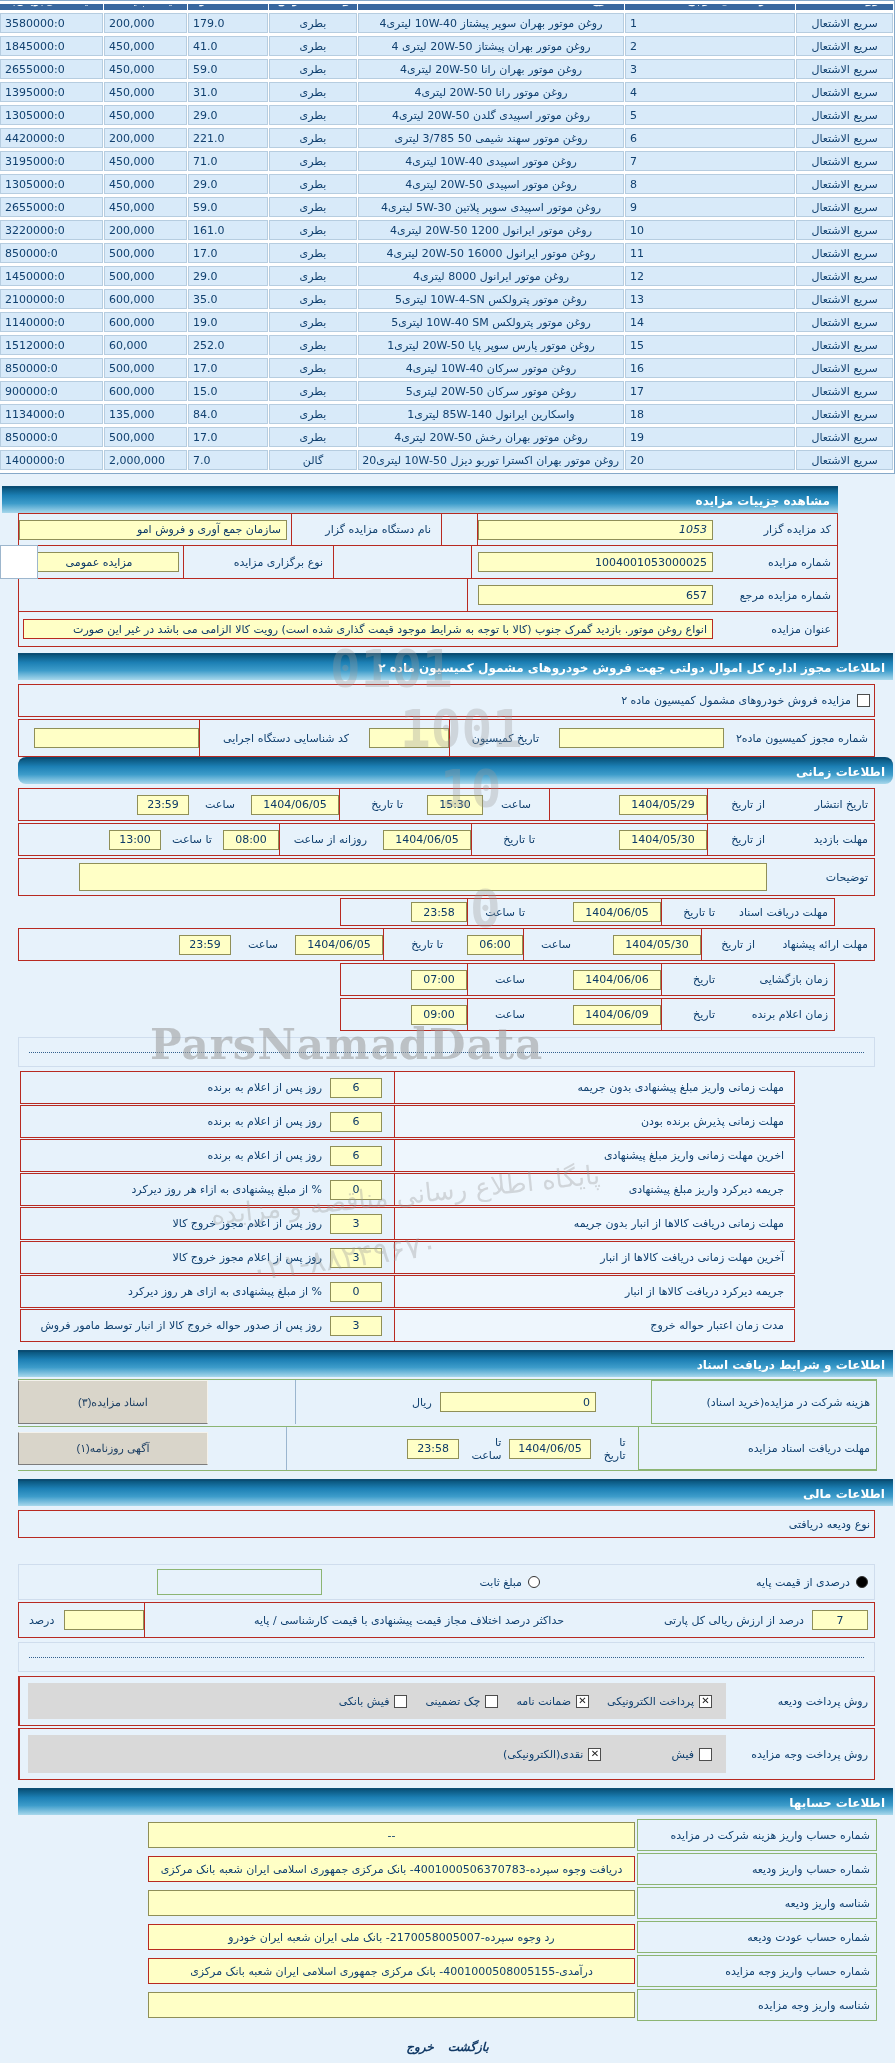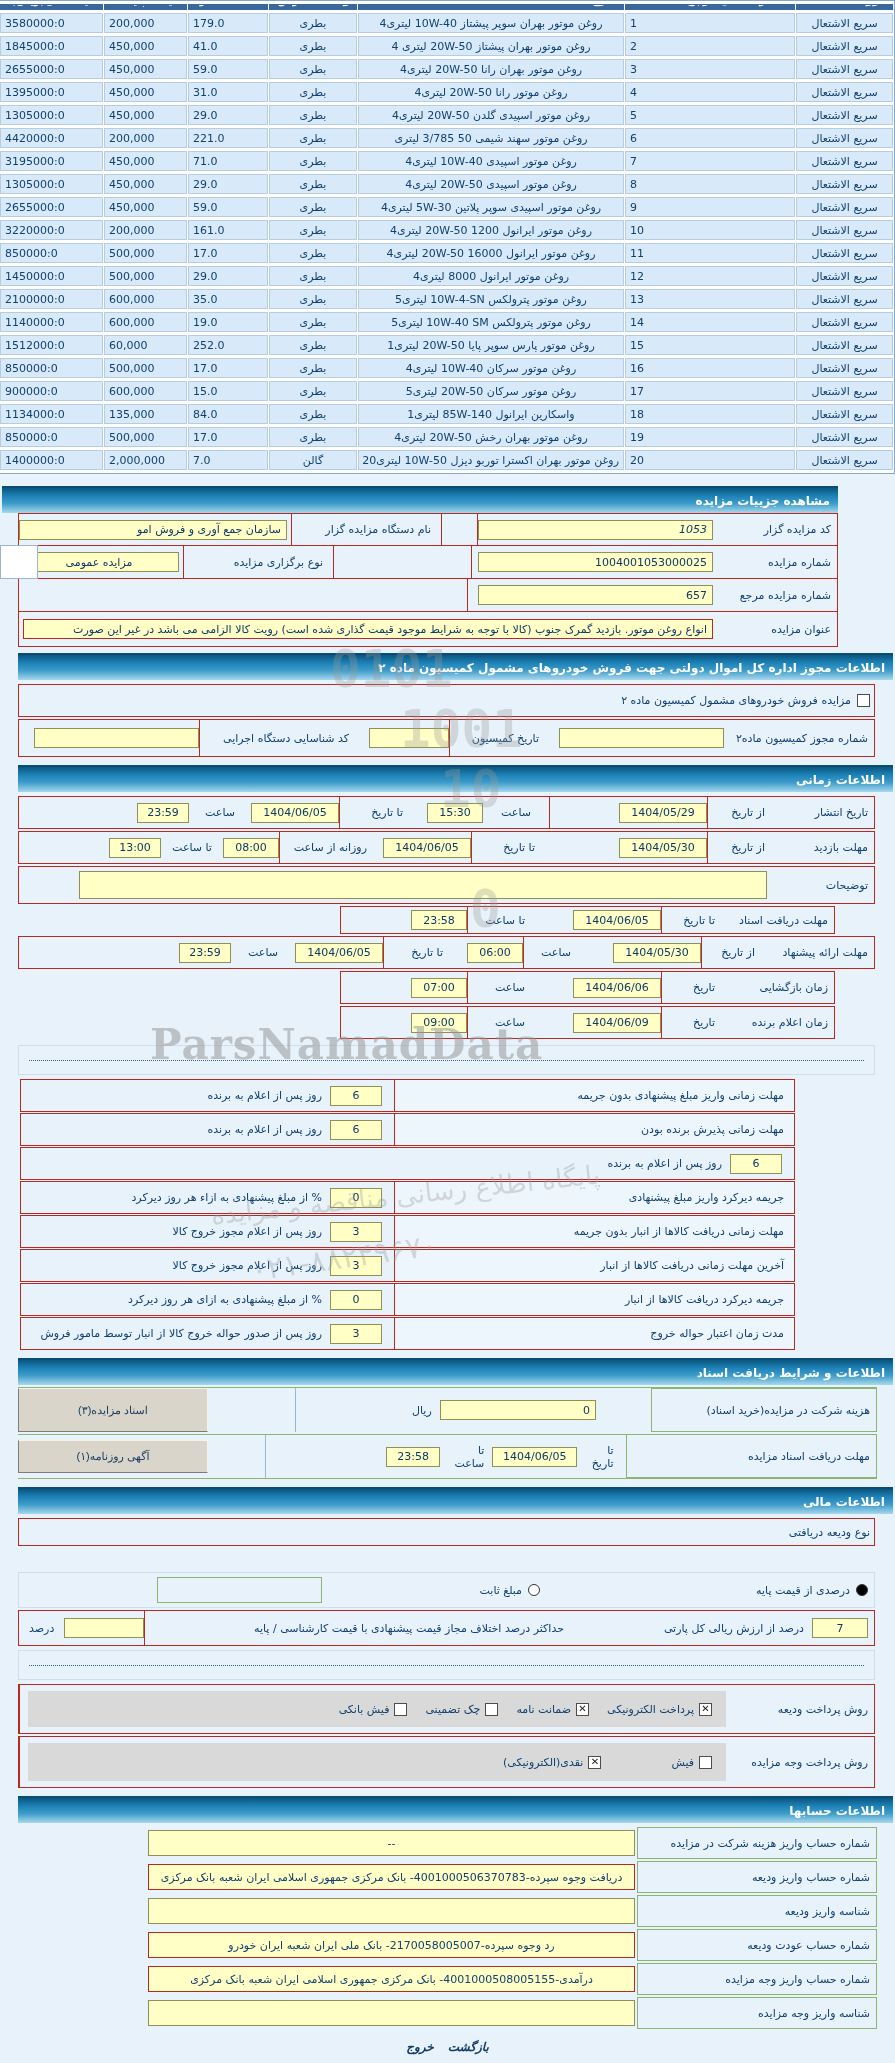--- a/index.html
+++ b/index.html
@@ -371,21 +371,21 @@
   <div class="srow" style="min-height:38px;">
     <div class="slabel lbl" style="width:150px; flex:0 0 150px;">شماره مجوز کمیسیون ماده۲</div>
     <span class="yin" style="width:165px;"></span>
     <div class="rsep lbl" style="width:100px; padding-right:10px; margin-right:10px;">تاریخ کمیسیون</div>
     <span class="yin" style="width:80px;"></span>
     <div class="rsep lbl" style="width:160px; padding-right:10px; margin-right:10px;">کد شناسایی دستگاه اجرایی</div>
     <span class="yin" style="width:165px;"></span>
   </div>
 </div>
 
-<div class="bar" style="margin-top:8px;">
+<div class="bar" style="border-radius:8px;">
   <span>اطلاعات زمانی</span>
 </div>
 
 <div class="sched">
 
   <div class="srow" style="margin-top:4px;">
     <div class="slabel lbl">تاریخ انتشار</div>
     <div class="rsep lbl" style="width:62px; padding-right:4px;">از تاریخ</div>
     <span class="yin center" style="width:88px;">1404/05/29</span>
     <div class="rsep" style="width:62px; margin-right:8px;"></div>
@@ -464,20 +464,21 @@
       </div>
     </div>
     <div class="dlrow">
       <div class="dllabel lbl">مهلت زمانی پذیرش برنده بودن</div>
       <div class="dlval">
         <span class="yin center" style="width: 52px;">6</span>
         <span class="lbl">روز پس از اعلام به برنده</span>
       </div>
     </div>
     <div class="dlrow">
+      <div class="dllabel lbl">اخرین مهلت زمانی واریز مبلغ پیشنهادی</div>
       <div class="dlval">
         <span class="yin center" style="width: 52px;">6</span>
         <span class="lbl">روز پس از اعلام به برنده</span>
       </div>
     </div>
     <div class="dlrow">
       <div class="dllabel lbl">جریمه دیرکرد واریز مبلغ پیشنهادی</div>
       <div class="dlval">
         <span class="yin center" style="width: 52px;">0</span>
         <span class="lbl">% از مبلغ پیشنهادی به ازاء هر روز دیرکرد</span>
@@ -525,21 +526,21 @@
     <div style="border-right:1px solid #9bb6cf; align-self:stretch; margin-right:116px; display:flex; padding-right:87px;">
       <button class="btn">اسناد مزایده(۳)</button>
     </div>
   </div>
   <div class="fee-row" style="border-bottom:1px solid #8cb573;">
     <div class="gcell lbl" style="width:262px; align-self:stretch; display:flex; align-items:center; padding-right:6px; border-top:none;">مهلت دریافت اسناد مزایده</div>
     <span class="lbl" style="margin-right:12px;">تا تاریخ</span>
     <span class="yin center" style="width:88px; margin-right:6px;">1404/06/05</span>
     <span class="lbl" style="margin-right:8px;">تا ساعت</span>
     <span class="yin center" style="width:56px; margin-right:6px;">23:58</span>
-    <div style="border-right:1px solid #9bb6cf; align-self:stretch; margin-right:120px; display:flex; align-items:center; padding-right:57px;">
+    <div style="border-right:1px solid #9bb6cf; align-self:stretch; margin-right:120px; display:flex; align-items:center; padding-right:78px;">
       <button class="btn">آگهی روزنامه(۱)</button>
     </div>
   </div>
 </div>
 
 <div class="bar" style="margin-top:8px;">
   <span>اطلاعات مالی</span>
 </div>
 
 <div class="sched">

